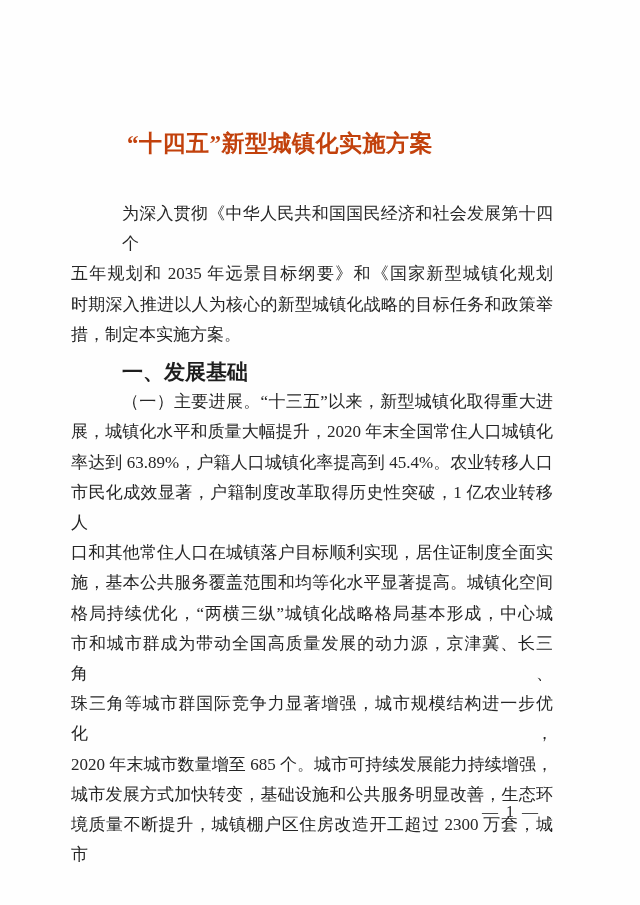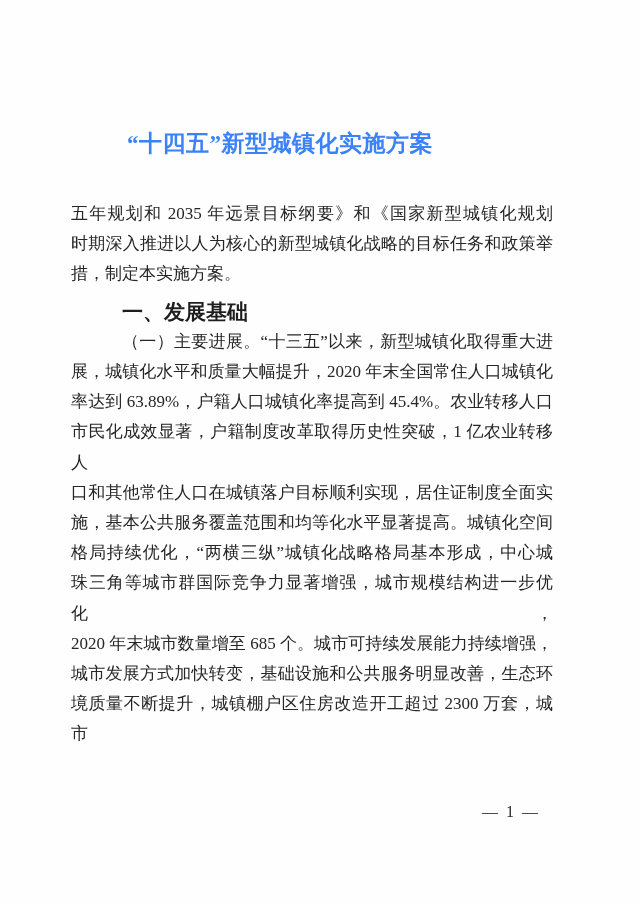--- a/index.html
+++ b/index.html
@@ -22,21 +22,21 @@
   }
   .title {
     margin: 0;
     position: absolute;
     top: 128px;
     left: 0;
     width: 560px;
     text-align: center;
     font-size: 23px;
     font-weight: bold;
-    color: #3b82f6;
+    color: #c2410c;
     letter-spacing: 0.5px;
   }
   .body-col {
     position: absolute;
     top: 199px;
     left: 71px;
     width: 482px;
   }
   .line {
     font-size: 17px;
@@ -78,33 +78,35 @@
 </style>
 </head>
 <body>
 
 <div class="page">
 
   <h1 class="title">“十四五”新型城镇化实施方案</h1>
 
   <div class="body-col">
 
+    <div class="line indent">为深入贯彻《中华人民共和国国民经济和社会发展第十四个</div>
     <div class="line">五年规划和 2035 年远景目标纲要》和《国家新型城镇化规划</div>
     <div class="line">时期深入推进以人为核心的新型城镇化战略的目标任务和政策举</div>
     <div class="line last">措，制定本实施方案。</div>
 
     <div class="line heading">一、发展基础</div>
 
     <div class="line indent"><span class="lead">（一）主要进展。</span><span>“十三五”以来，新型城镇化取得重大进</span></div>
     <div class="line">展，城镇化水平和质量大幅提升，2020 年末全国常住人口城镇化</div>
     <div class="line">率达到 63.89%，户籍人口城镇化率提高到 45.4%。农业转移人口</div>
     <div class="line">市民化成效显著，户籍制度改革取得历史性突破，1 亿农业转移人</div>
     <div class="line">口和其他常住人口在城镇落户目标顺利实现，居住证制度全面实</div>
     <div class="line">施，基本公共服务覆盖范围和均等化水平显著提高。城镇化空间</div>
     <div class="line">格局持续优化，“两横三纵”城镇化战略格局基本形成，中心城</div>
+    <div class="line">市和城市群成为带动全国高质量发展的动力源，京津冀、长三角、</div>
     <div class="line">珠三角等城市群国际竞争力显著增强，城市规模结构进一步优化，</div>
     <div class="line">2020 年末城市数量增至 685 个。城市可持续发展能力持续增强，</div>
     <div class="line">城市发展方式加快转变，基础设施和公共服务明显改善，生态环</div>
     <div class="line">境质量不断提升，城镇棚户区住房改造开工超过 2300 万套，城市</div>
 
   </div>
 
   <div class="pagenum">— 1 —</div>
 
 </div>

